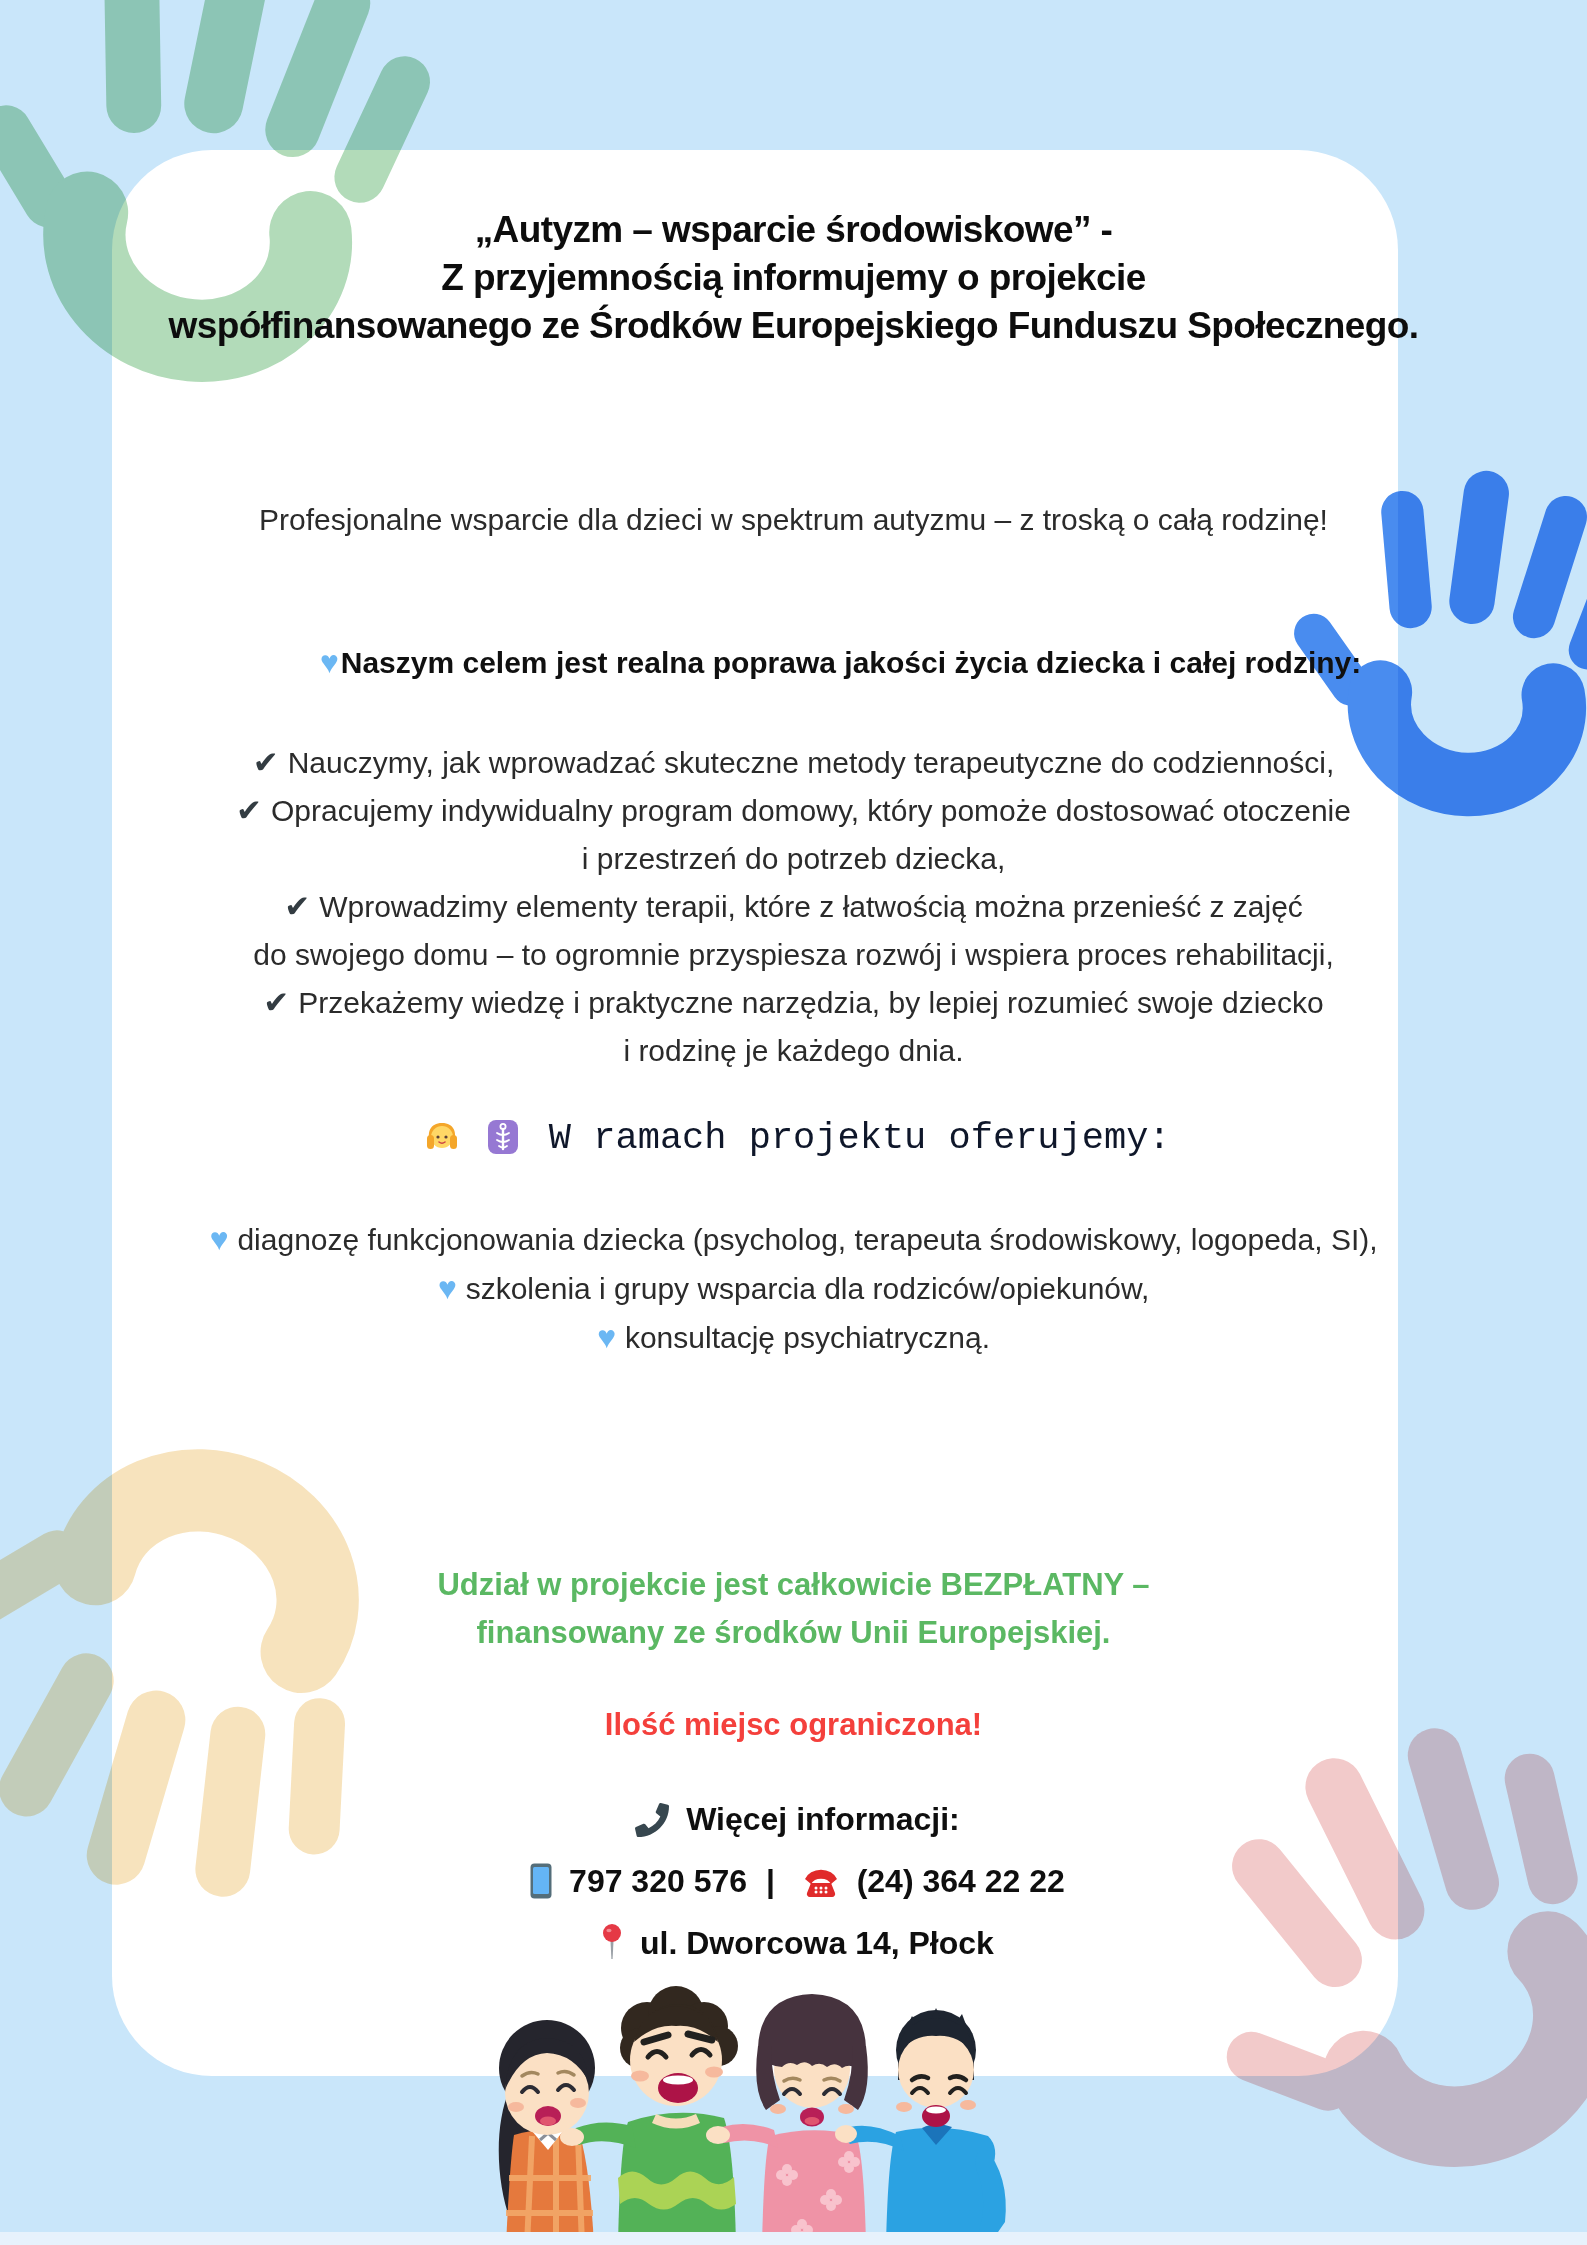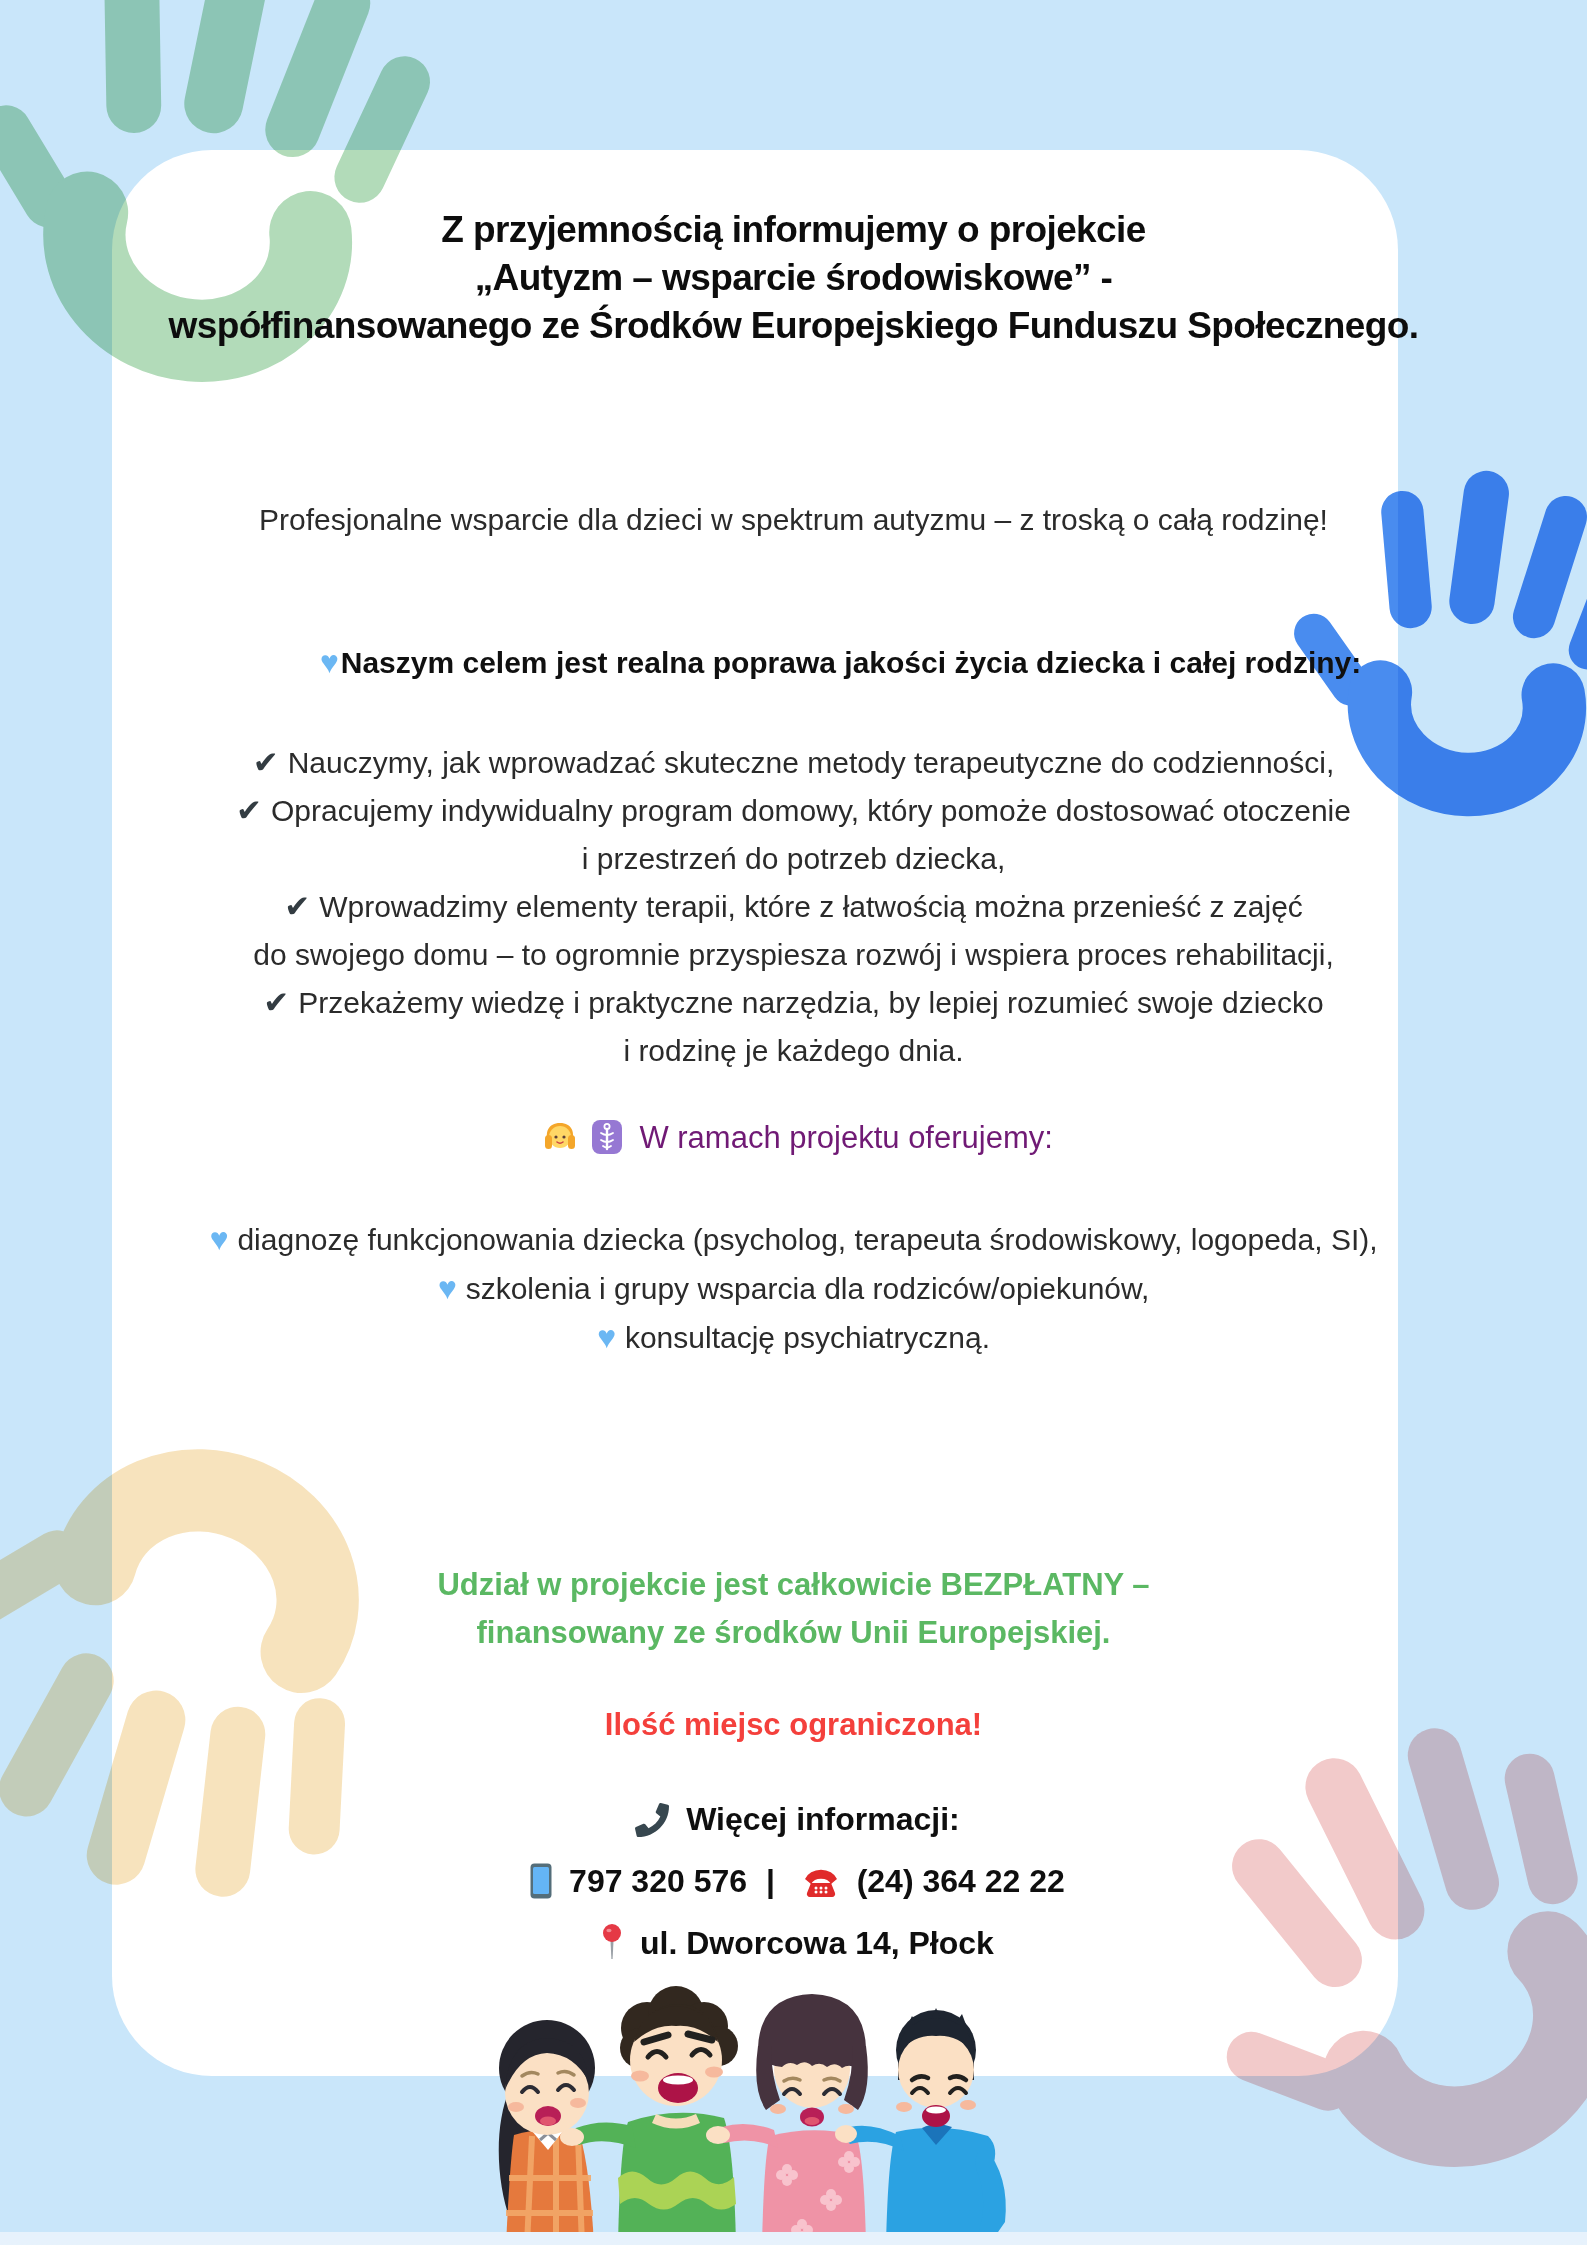--- a/index.html
+++ b/index.html
@@ -13,21 +13,21 @@
   .intro{font-size:30px;line-height:40px;color:#2b2b2b;}
   .goalhead{font-weight:700;font-size:30px;line-height:44px;color:#101010;}
   .list{font-size:30px;color:#2b2b2b;}
   .list .tline{line-height:48px;}
   .offers .tline{line-height:49px;}
   .bullet{display:inline-block;}
   .check{color:#333c42;font-size:31px;margin-right:9px;}
   .heart{color:#6bb7f3;font-size:32px;margin-right:9px;}
   .bullet:empty{margin:0;}
   .goalheart{color:#6bb7f3;font-size:32px;margin-right:2px;}
-  .offerhead{font-size:31px;line-height:48px;color:#701a75;}
+  .offerhead{font-size:37px;line-height:48px;color:#0f172a;font-family:Liberation Mono, monospace;}
   .green{font-weight:700;font-size:31px;line-height:48px;color:#5bb863;}
   .red{font-weight:700;font-size:31px;line-height:44px;color:#f4403c;}
   .contact{font-weight:700;font-size:32px;color:#0f0f0f;}
   .contact .tline{line-height:55px;}
   .icn{display:inline-block;vertical-align:-7px;margin:0 8px;}
   .strip{position:absolute;left:0;bottom:0;width:100%;height:13px;background:#e7f2fc;z-index:5;}
   .kids{position:absolute;left:452px;top:1950px;width:580px;height:295px;z-index:4;}
   .sep{margin:0 10px;}
 </style>
 </head>
@@ -57,22 +57,22 @@
   <use href="#handprint"></use>
   </svg>
 <svg class="hand" style="left:-70px;top:1415px;width:490px;height:480px;color:#f7e2ba;transform:rotate(198deg);">
   <use href="#handprint"></use>
   </svg>
 <svg class="hand" style="left:1200px;top:1735px;width:450px;height:470px;color:#f2c7c7;transform:scaleX(-1) rotate(28deg);">
   <use href="#handprint"></use>
   </svg>
 
 <div class="tblock h1" style="top:206px;">
+  <div>„Autyzm – wsparcie środowiskowe”  -</div>
   <div>Z przyjemnością informujemy o projekcie</div>
-  <div>„Autyzm – wsparcie środowiskowe”  -</div>
   <div>współfinansowanego ze Środków Europejskiego Funduszu Społecznego.</div>
 </div>
 
 <div class="tblock intro" style="top:500px;">Profesjonalne wsparcie dla dzieci w spektrum autyzmu – z troską o całą rodzinę!</div>
 
 <div class="tblock goalhead" style="top:640px;margin-left:47px;">
   <span class="goalheart">♥</span><span>Naszym celem jest realna poprawa jakości życia dziecka i całej rodziny:</span>
 </div>
 
 <div class="tblock list" style="top:739px;">

